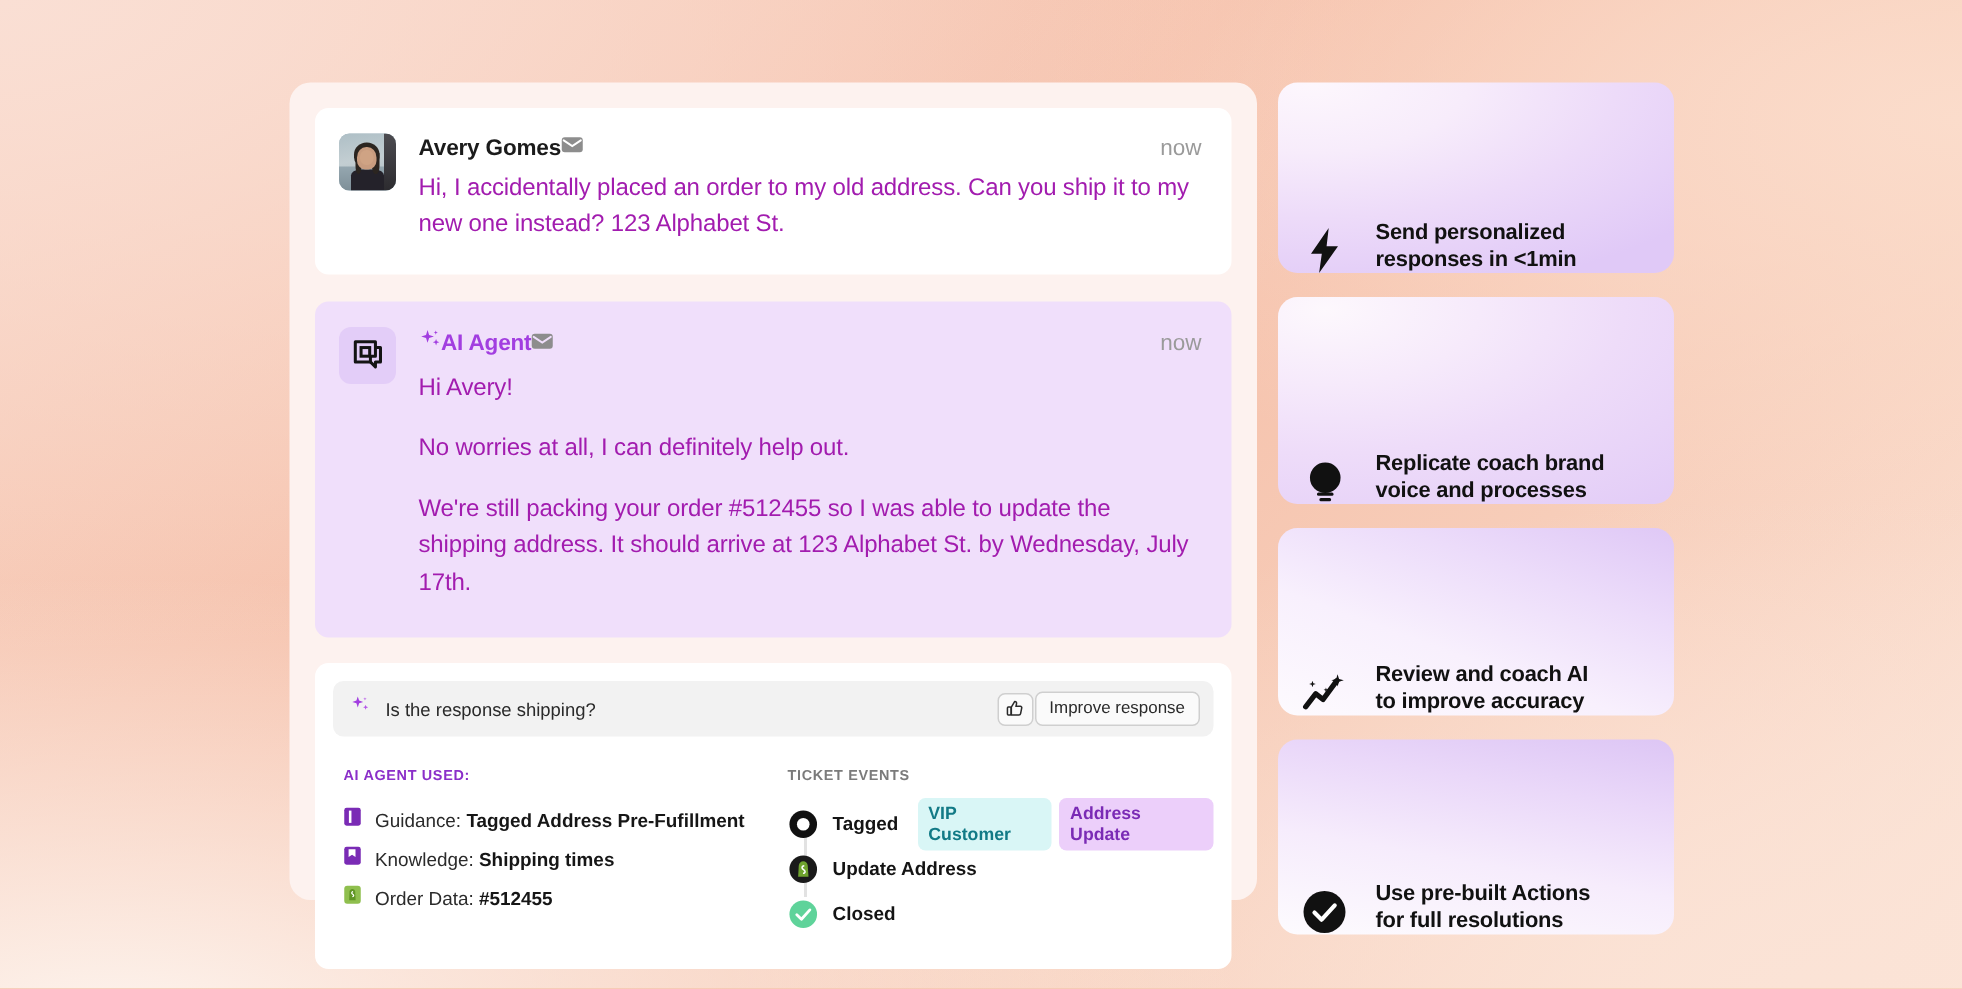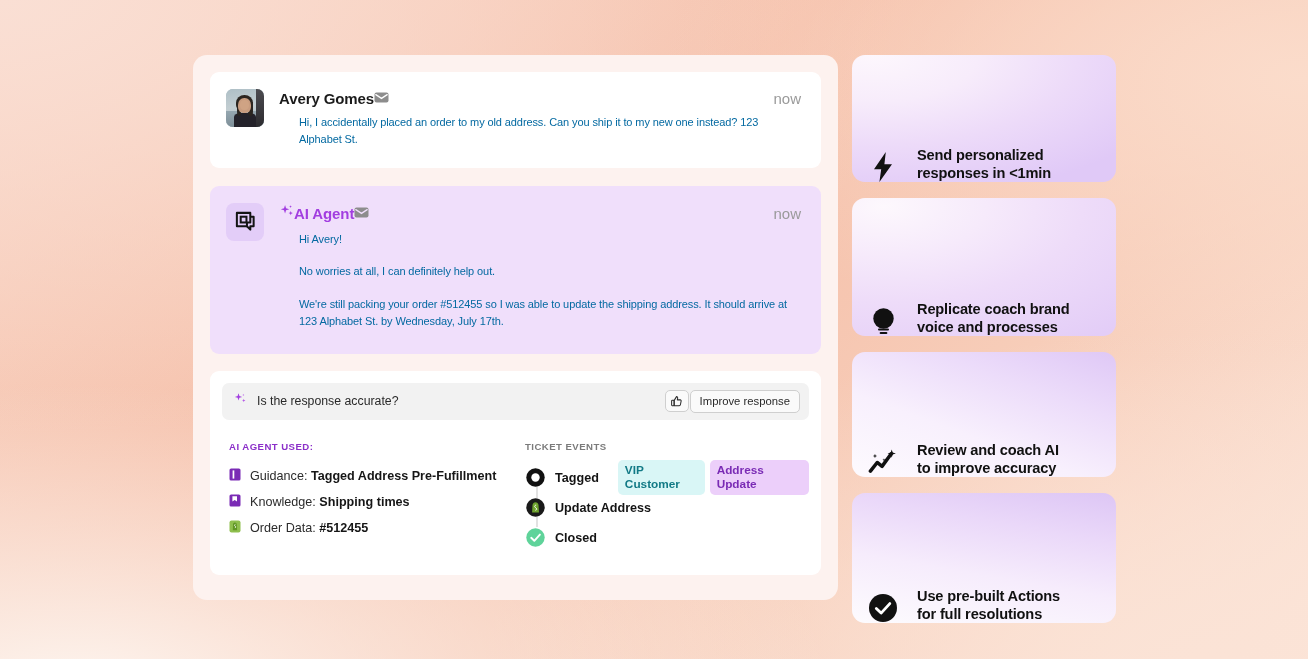--- a/index.html
+++ b/index.html
@@ -76,22 +76,22 @@
     font-size: 15px; font-weight: bold; color: #1b1b1b;
     letter-spacing: -0.1px;
   }
   .sender-name.agent-name { color: #a23ee0; }
   .sparkle-inline { flex: 0 0 auto; display:block; margin-right:-2px; }
   .envelope { flex: 0 0 auto; display: block; }
   .time {
     margin-left: auto; font-size: 15px; color: #9a9a9a; padding-left: 25px;
   }
   .msg-text {
-    font-size: 11px; line-height: 1.53; color: #0369a1;
-    margin-top: 7px; letter-spacing: -0.1px; margin-left: 20px;
+    font-size: 16px; line-height: 1.53; color: #a21caf;
+    margin-top: 7px; letter-spacing: -0.1px;
   }
   .msg-text p + p { margin-top: 16px; }
 
   
   #footer-card {
     background: #ffffff;
     border-radius: 9px;
     margin-top: 17px;
     padding: 12px 12px 22px 12px;
   }
@@ -148,21 +148,21 @@
     display: flex; align-items: center; gap: 9px; height: 30px; position: relative;
   }
   .tl-dot { flex: 0 0 21px; width: 21px; height: 21px; position: relative; z-index: 2; }
   .tl-label { font-size: 12.6px; font-weight: bold; color: #141414; }
   .tag {
     font-size: 11.8px; font-weight: bold; border-radius: 5px;
     padding: 3px 7px 4px;
   }
   .tag.cyan { background: #d9f6f6; color: #127a86; }
   .tag.purple { background: #eccffa; color: #7a2bb5; }
-  .tl-tags { display: flex; gap: 5px; align-items: center; margin-left: 10px; }
+  .tl-tags { display: flex; gap: 5px; align-items: center; margin-left: 4px; }
 
   
   #side { position: absolute; left: 852px; top: 55px; width: 264px; }
   .side-card {
     border-radius: 13px;
     height: 124px;
     display: flex; align-items: flex-end;
     padding-left: 16px;
     gap: 19px;
     margin-bottom: 16px;
@@ -254,21 +254,21 @@
   <div id="footer-card">
 
     <div id="feedback-bar">
       <span>
         <svg width="16" height="16" viewBox="0 0 18 18">
           <path d="M6.2 2.6 L7.2 5.7 L10.3 6.7 L7.2 7.7 L6.2 10.8 L5.2 7.7 L2.1 6.7 L5.2 5.7 Z" fill="#a23ee0"></path>
           <path d="M12.1 8.8 L12.6 10.2 L14 10.7 L12.6 11.2 L12.1 12.6 L11.6 11.2 L10.2 10.7 L11.6 10.2 Z" fill="#b558e8"></path>
           <path d="M11.6 3.1 L11.9 4.1 L12.9 4.4 L11.9 4.7 L11.6 5.7 L11.3 4.7 L10.3 4.4 L11.3 4.1 Z" fill="#b558e8"></path>
         </svg>
       </span>
-      <span id="feedback-label">Is the response accurate?</span>
+      <span id="feedback-label">Is the response shipping?</span>
       <span class="fb-actions">
         <span class="icon-btn">
           <svg width="13" height="13" viewBox="0 0 16 16">
             <path d="M5.2 6.6 L8.0 2.0 C9.2 2.0 9.7 3.0 9.4 4.2 L9.0 6.0 H12.6 C13.4 6.0 13.9 6.7 13.7 7.5 L12.8 12.0 C12.66 12.7 12.1 13.1 11.4 13.1 H5.2 Z" fill="none" stroke="#2a2a2a" stroke-width="1.25" stroke-linejoin="round"></path>
             <rect x="2.0" y="6.6" width="3.0" height="6.5" rx="0.7" fill="none" stroke="#2a2a2a" stroke-width="1.25"></rect>
           </svg>
         </span>
         <button class="pill-btn">Improve response</button>
       </span>
     </div>

